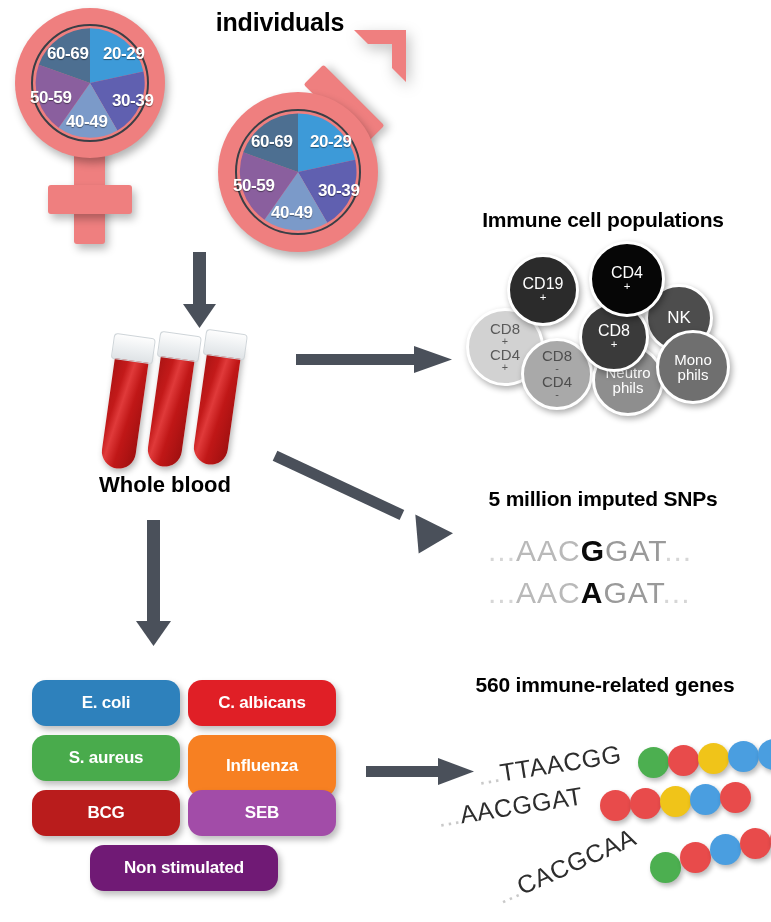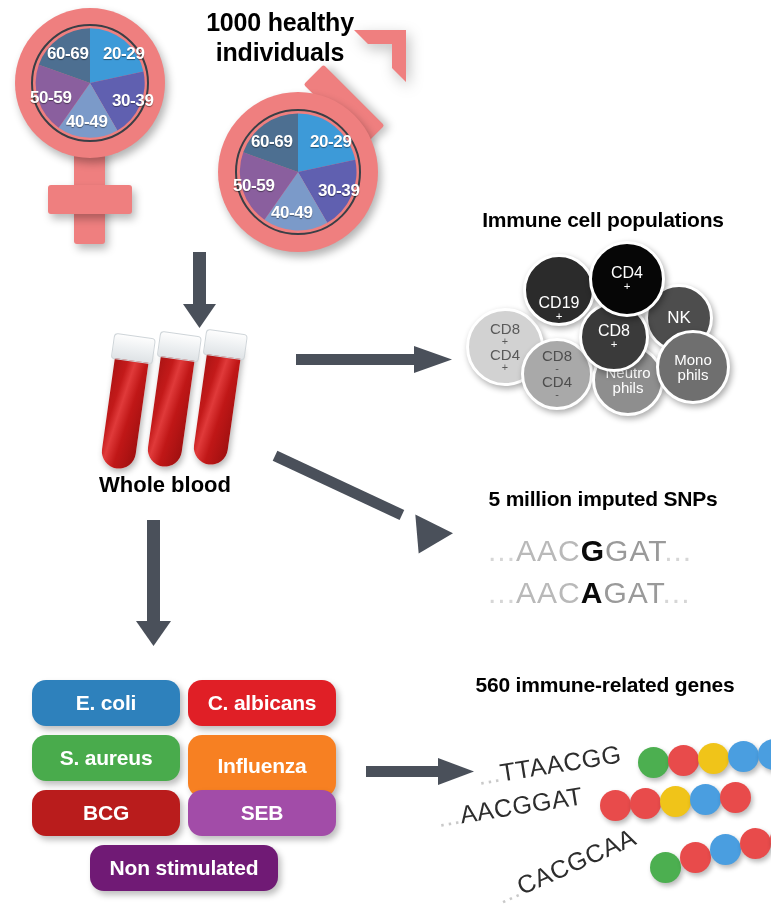--- a/index.html
+++ b/index.html
@@ -134,21 +134,21 @@
   .snp-dim2  { color: #9a9a9a; }
   .snp-hi    { color: #0a0a0a; font-weight: bold; }
   .snp-faint { color: #d6d6d6; }
 
   
   .stim {
     position: absolute;
     border-radius: 14px;
     color: #ffffff;
     font-weight: bold;
-    font-size: 21px;
+    font-size: 17px;
     display: flex;
     align-items: center;
     justify-content: center;
     box-shadow: 3px 4px 6px rgba(0,0,0,0.26);
     letter-spacing: -0.2px;
   }
 
   
   .strand { position: absolute; }
   .strand-text {
@@ -164,21 +164,20 @@
     border-radius: 50%;
     box-shadow: 2px 3px 5px rgba(0,0,0,0.28);
   }
 </style>
 </head>
 <body>
 
 <div class="stage">
 
   <div class="abs heading" id="title-cohort">
-    <div>1000 healthy</div>
     <div>individuals</div>
   </div>
 
   <div class="gender-wrap" style="left:0px; top:0px;">
 
     <div class="stem shadow-soft" style="left:74px; top:148px; width:31px; height:96px; border-radius:3px;"></div>
 
     <div class="stem shadow-soft" style="left:48px; top:185px; width:84px; height:29px; border-radius:3px;"></div>
 
     <div class="pie-ring" style="left:15px; top:8px; width:150px; height:150px;"></div>
@@ -280,21 +279,21 @@
             <span>CD8</span>
             <span class="sup">+</span>
           </span>
         <span>
             <span>CD4</span>
             <span class="sup">+</span>
           </span>
       </div>
     </div>
 
-    <div class="cell" style="left:68px; top:14px; width:72px; height:72px; background:#2b2b2b; color:#ffffff; font-size:16px; z-index:4;align-items:flex-end;">
+    <div class="cell" style="left:52px; top:14px; width:72px; height:72px; background:#2b2b2b; color:#ffffff; font-size:16px; z-index:4;">
       <div>
           <span>
             <span>CD19</span>
             <span class="sup">+</span>
           </span>
         </div>
     </div>
 
     <div class="cell" style="left:134px; top:1px; width:76px; height:76px; background:#060606; color:#ffffff; font-size:16px; z-index:6;">
       <div>

